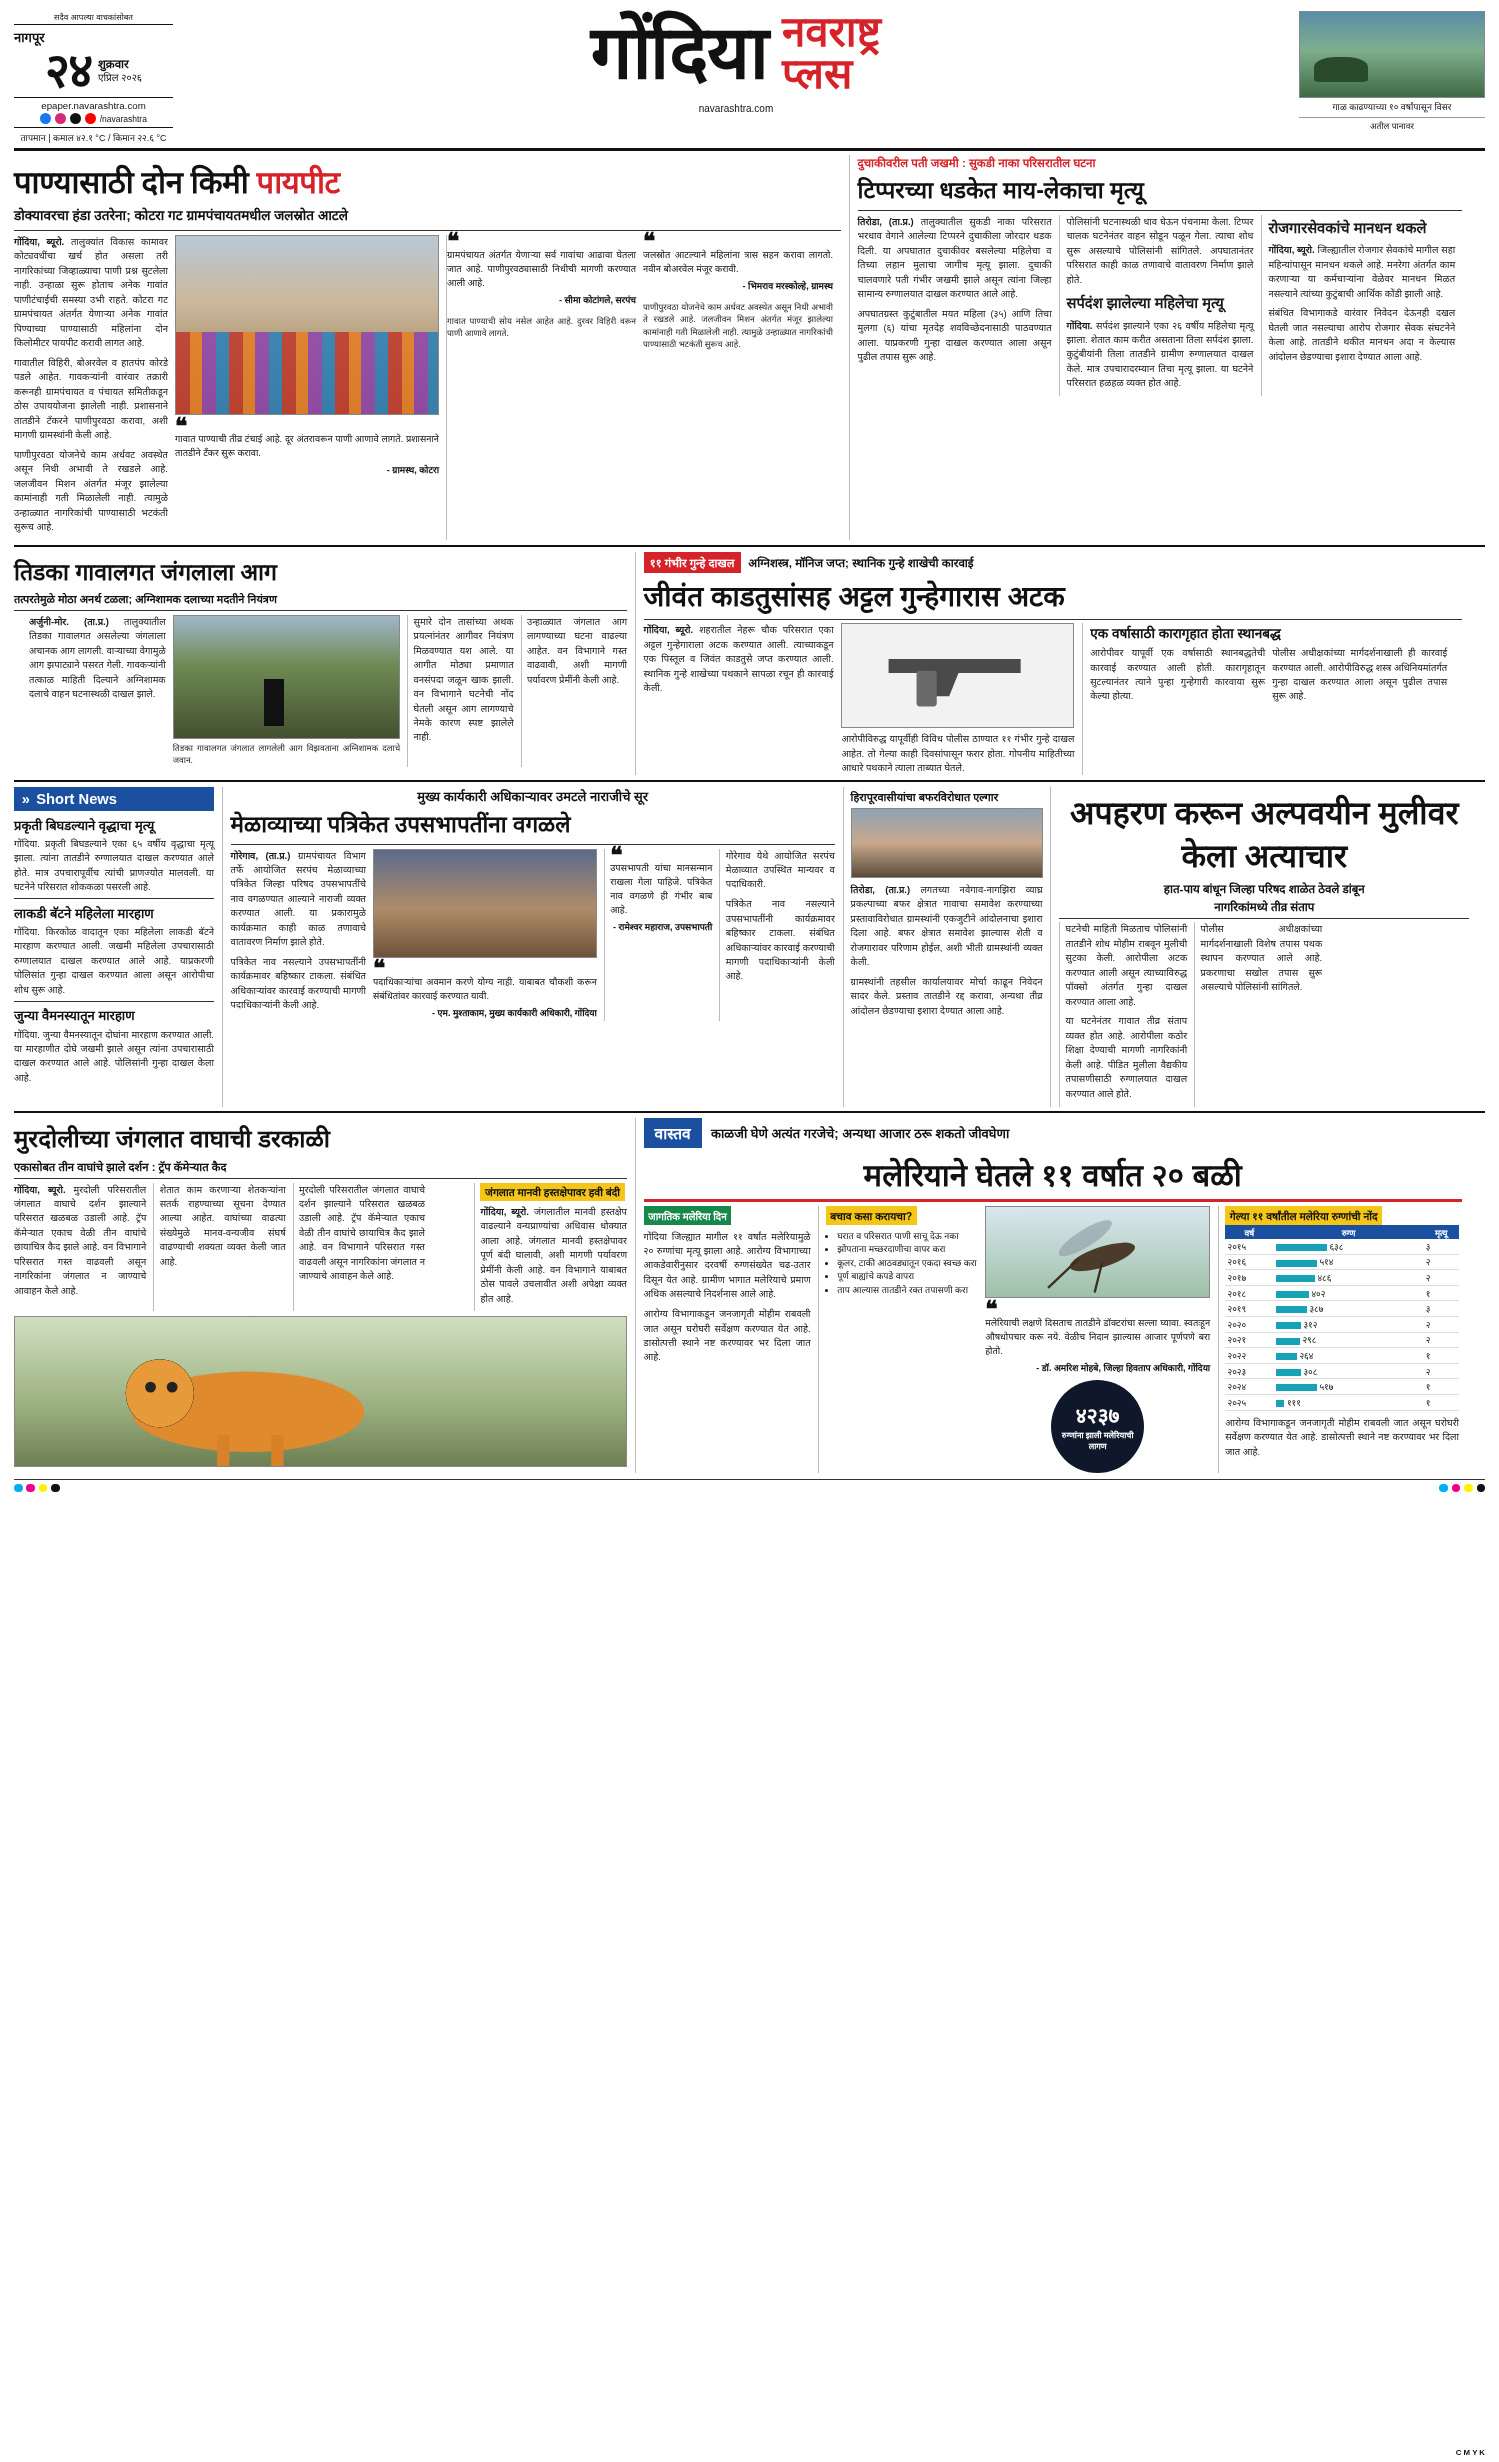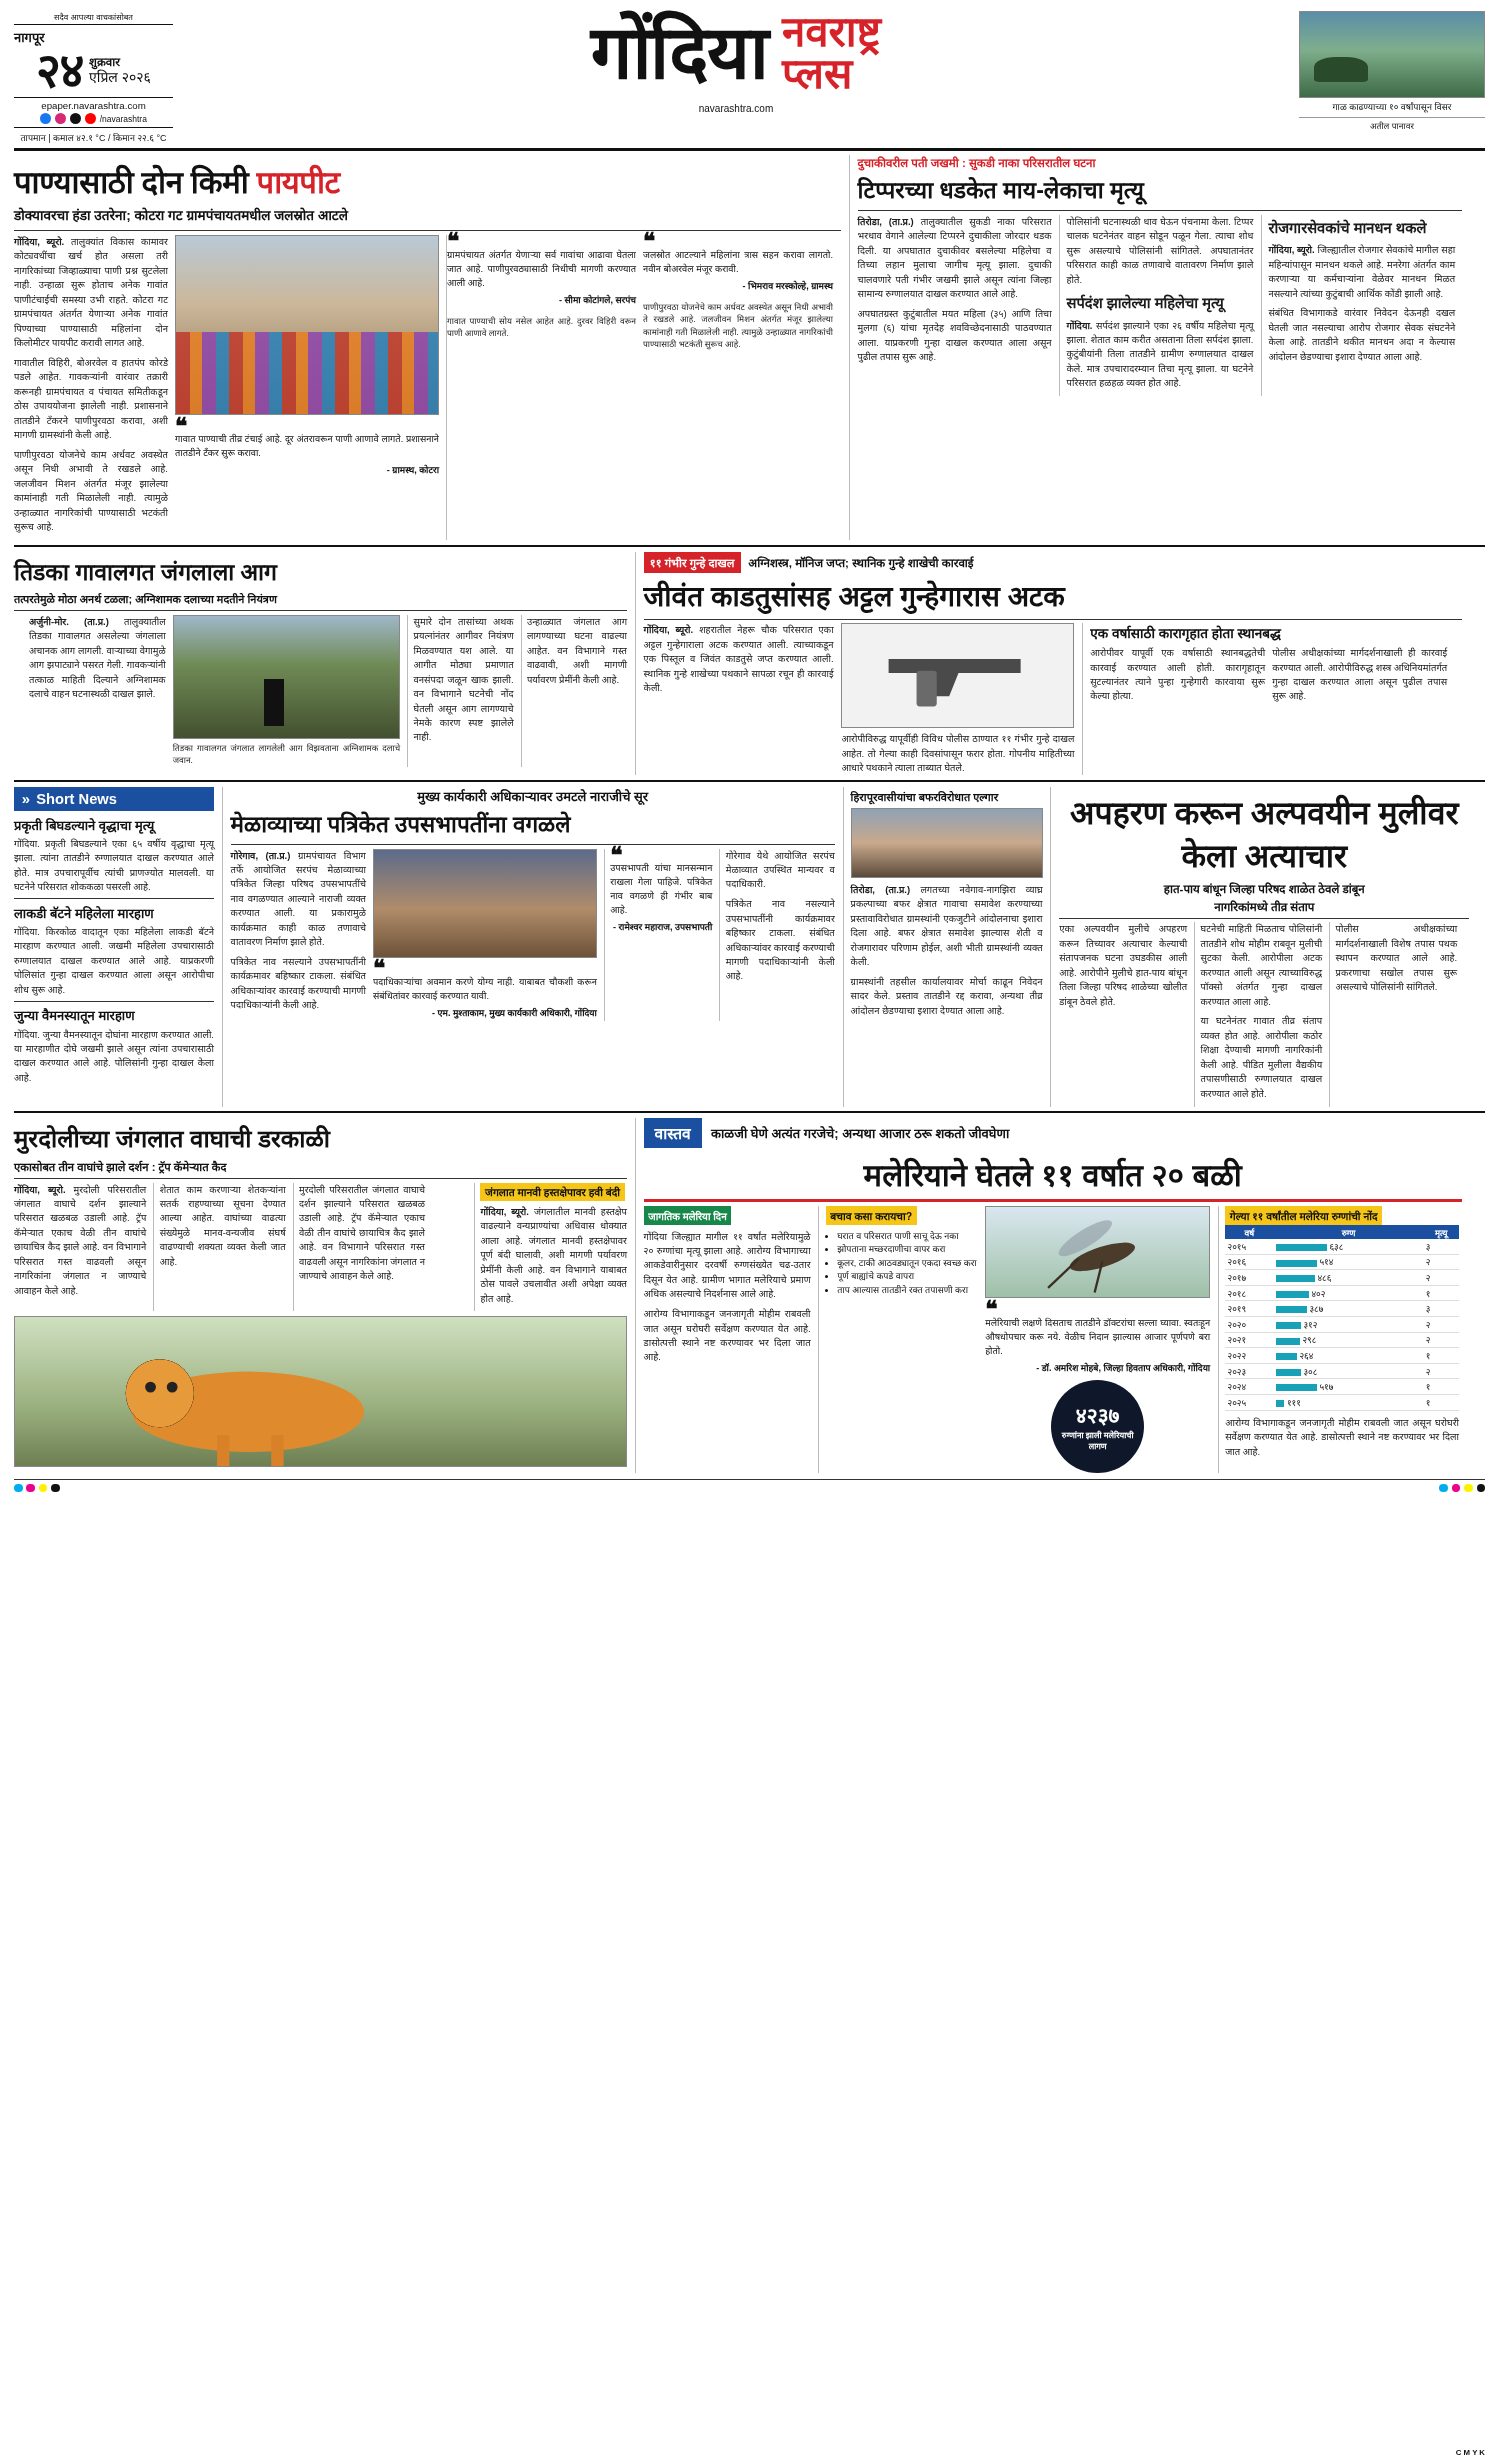--- a/index.html
+++ b/index.html
@@ -26,21 +26,21 @@
   .blk { font-weight:bold; }
 
   
   .masthead { display:flex; align-items:flex-start; gap:7.8px; }
   .mh-left { width:159px; flex:0 0 159px; text-align:center; }
   .mh-left .strap { font-size:8.1px; border-bottom:0.8px solid #111; padding-bottom:2.3px; margin-bottom:3.1px; }
   .mh-left .city { font-size:13px; font-weight:bold; text-align:left; }
   .datebox { display:flex; align-items:center; justify-content:center; gap:6.2px; margin-top:1.6px; }
   .datebox .dd { font-size:48px; font-weight:bold; line-height:0.95; letter-spacing:-1.6px; }
   .datebox .dmeta { font-size:11.6px; text-align:left; line-height:1.25; font-weight:bold; }
-  .datebox .dmeta .small { font-size:14px; font-weight:normal; }
+  .datebox .dmeta .small { font-size:10px; font-weight:normal; }
   .mh-left .site { font-size:9.7px; margin-top:3.1px; border-top:0.8px solid #111; padding-top:2.3px; }
   .socials { display:flex; align-items:center; justify-content:center; gap:3.9px; font-size:8.5px; margin-top:2.3px; }
   .sdot { width:11px; height:11px; border-radius:50%; background:#d6232a; display:inline-block; }
   .sdot.fb{background:#1877f2;} .sdot.ig{background:#d62976;} .sdot.yt{background:#ff0000;} .sdot.x{background:#111;}
   .temp { font-size:9px; border-top:0.8px solid #111; margin-top:3.1px; padding-top:2.3px; }
 
   .mh-mid { flex:1 1 auto; text-align:center; position:relative; }
   .logo-main { font-size:74px; font-weight:bold; line-height:1; letter-spacing:-1.6px; display:inline-block; vertical-align:middle; }
   .logo-red { color:#d6232a; font-size:42px; font-weight:bold; line-height:1.0; display:inline-block; vertical-align:middle; margin-left:11px; text-align:left; }
   .mh-site { font-size:10px; margin-top:7.8px; }
@@ -347,23 +347,20 @@
       </div>
     </div>
 
     <div style="width:419px;" class="col-sep">
       <div style="padding-left:7.8px;">
         <h2 class="head" style="font-size:32px;text-align:center;">अपहरण करून अल्पवयीन मुलीवर केला अत्याचार</h2>
         <div style="font-size:11.6px;font-weight:bold;text-align:center;">हात-पाय बांधून जिल्हा परिषद शाळेत ठेवले डांबून</div>
         <div style="font-size:11.6px;font-weight:bold;text-align:center;margin-top:3px;">नागरिकांमध्ये तीव्र संताप</div>
         <div class="rule-thin"></div>
         <div class="grid" style="gap:7px;">
-          <div style="width:128px;" class="body-txt">
-            <p>एका अल्पवयीन मुलीचे अपहरण करून तिच्यावर अत्याचार केल्याची संतापजनक घटना उघडकीस आली आहे. आरोपीने मुलीचे हात-पाय बांधून तिला जिल्हा परिषद शाळेच्या खोलीत डांबून ठेवले होते.</p>
-          </div>
           <div style="width:128px;" class="body-txt col-sep">
             <div style="padding-left:5.4px;">
               <p>घटनेची माहिती मिळताच पोलिसांनी तातडीने शोध मोहीम राबवून मुलीची सुटका केली. आरोपीला अटक करण्यात आली असून त्याच्याविरुद्ध पॉक्सो अंतर्गत गुन्हा दाखल करण्यात आला आहे.</p>
               <p>या घटनेनंतर गावात तीव्र संताप व्यक्त होत आहे. आरोपीला कठोर शिक्षा देण्याची मागणी नागरिकांनी केली आहे. पीडित मुलीला वैद्यकीय तपासणीसाठी रुग्णालयात दाखल करण्यात आले होते.</p>
             </div>
           </div>
           <div style="width:128px;" class="body-txt col-sep">
             <div style="padding-left:5.4px;">
               <p>पोलीस अधीक्षकांच्या मार्गदर्शनाखाली विशेष तपास पथक स्थापन करण्यात आले आहे. प्रकरणाचा सखोल तपास सुरू असल्याचे पोलिसांनी सांगितले.</p>
             </div>

